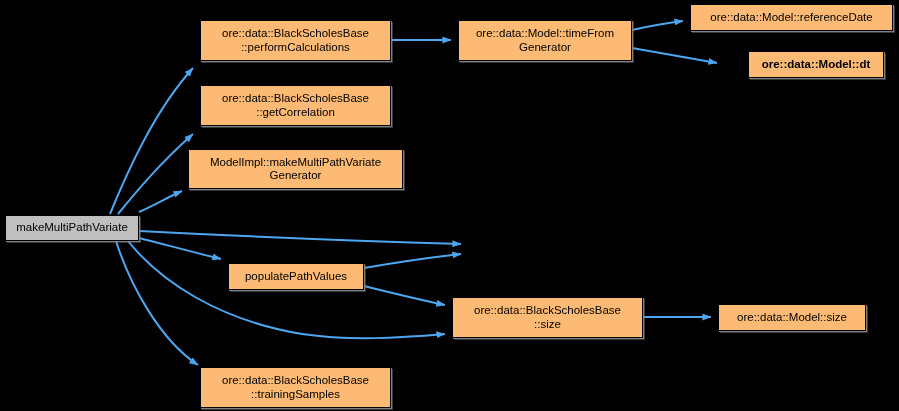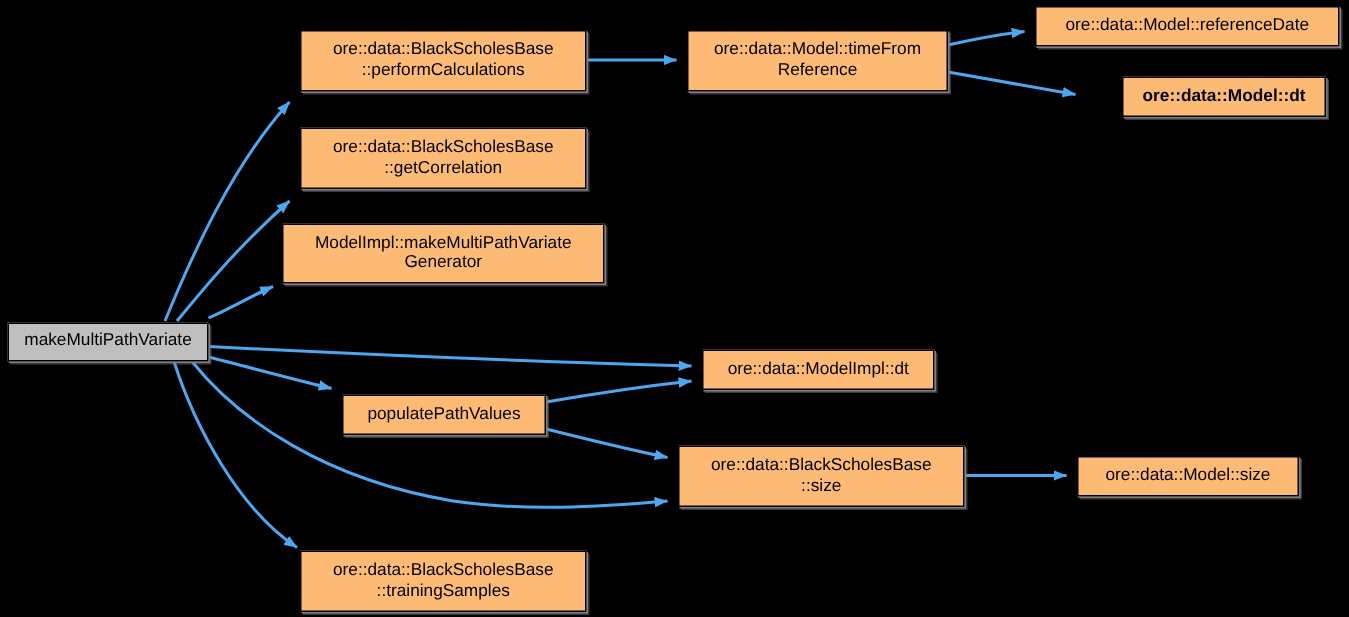--- a/index.html
+++ b/index.html
@@ -115,34 +115,31 @@
     <span class="node-label">populatePathValues</span>
   </div>
 
   <div class="node-box" style="left:200px; top:367px; width:191px; height:41px;">
     <span class="node-label">ore::data::BlackScholesBase
 ::trainingSamples</span>
   </div>
 
   <div class="node-box" style="left:458px; top:20px; width:174px; height:41px;">
     <span class="node-label">ore::data::Model::timeFrom
-Reference</span>
+Generator</span>
   </div>
 
   <div class="node-box" style="left:690px; top:4px; width:203px; height:27px;">
     <span class="node-label">ore::data::Model::referenceDate</span>
   </div>
 
   <div class="node-box" style="left:748px; top:51px; width:136px; height:27px;font-weight:bold;">
     <span class="node-label">ore::data::Model::dt</span>
   </div>
 
-  <div class="node-box" style="left:468px; top:233px; width:155px; height:27px;">
-    <span class="node-label">ore::data::ModelImpl::dt</span>
-  </div>
 
   <div class="node-box" style="left:452px; top:297px; width:191px; height:41px;">
     <span class="node-label">ore::data::BlackScholesBase
 ::size</span>
   </div>
 
   <div class="node-box" style="left:718px; top:304px; width:148px; height:27px;align-items:center;">
     <span class="node-label">ore::data::Model::size</span>
   </div>
 

